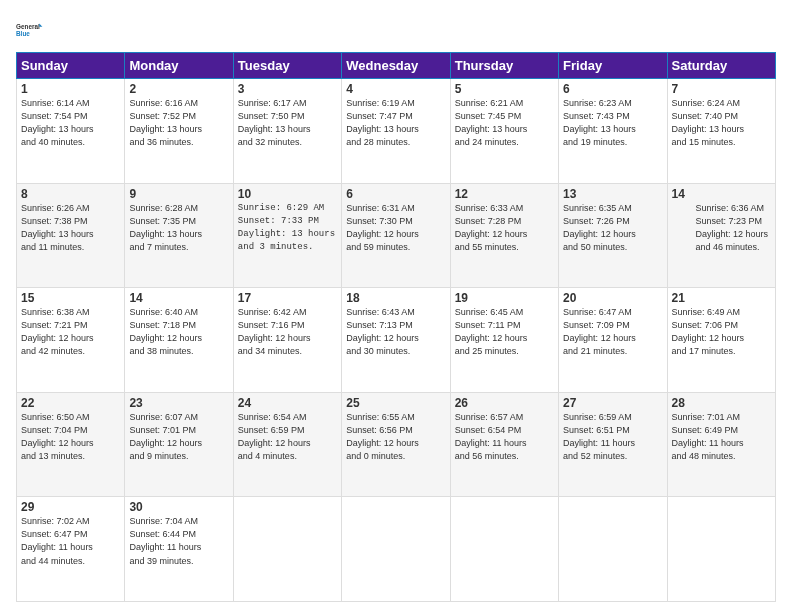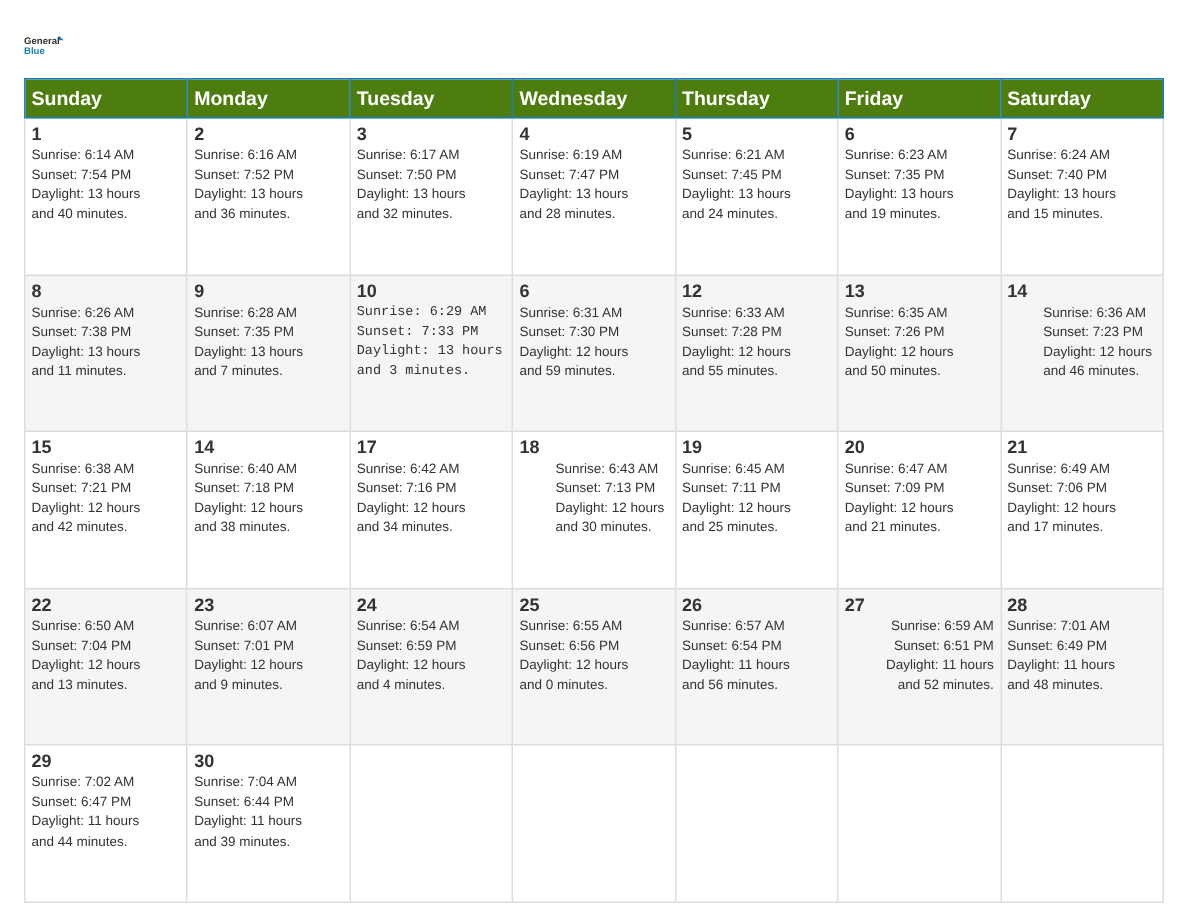--- a/index.html
+++ b/index.html
@@ -47,21 +47,21 @@
       font-weight: normal;
     }
     .calendar {
       flex: 1;
       border: 1px solid #ccc;
       border-collapse: collapse;
       width: 100%;
       table-layout: fixed;
     }
     .calendar th {
-      background-color: #4d7c0f;
+      background-color: #4c1d95;
       color: #fff;
       font-size: 13px;
       font-weight: bold;
       padding: 5px 4px;
       text-align: left;
       border: 1px solid #1a7fc1;
     }
     .calendar td {
       vertical-align: top;
       border: 1px solid #ddd;
@@ -152,21 +152,21 @@
           <td>
             <span class="day-num">5</span>
             <div class="day-info" style="white-space: pre-line;">Sunrise: 6:21 AM
 Sunset: 7:45 PM
 Daylight: 13 hours
 and 24 minutes.</div>
           </td>
           <td>
             <span class="day-num">6</span>
             <div class="day-info" style="white-space: pre-line;">Sunrise: 6:23 AM
-Sunset: 7:35 PM
+Sunset: 7:43 PM
 Daylight: 13 hours
 and 19 minutes.</div>
           </td>
           <td>
             <span class="day-num">7</span>
             <div class="day-info" style="white-space: pre-line;">Sunrise: 6:24 AM
 Sunset: 7:40 PM
 Daylight: 13 hours
 and 15 minutes.</div>
           </td>
@@ -239,21 +239,21 @@
           </td>
           <td>
             <span class="day-num">17</span>
             <div class="day-info" style="white-space: pre-line;">Sunrise: 6:42 AM
 Sunset: 7:16 PM
 Daylight: 12 hours
 and 34 minutes.</div>
           </td>
           <td>
             <span class="day-num">18</span>
-            <div class="day-info" style="white-space: pre-line; margin-left: 24px;">Sunrise: 6:43 AM
+            <div class="day-info" style="white-space: pre-line;">Sunrise: 6:43 AM
 Sunset: 7:13 PM
 Daylight: 12 hours
 and 30 minutes.</div>
           </td>
           <td>
             <span class="day-num">19</span>
             <div class="day-info" style="white-space: pre-line;">Sunrise: 6:45 AM
 Sunset: 7:11 PM
 Daylight: 12 hours
 and 25 minutes.</div>
@@ -304,21 +304,21 @@
           </td>
           <td>
             <span class="day-num">26</span>
             <div class="day-info" style="white-space: pre-line;">Sunrise: 6:57 AM
 Sunset: 6:54 PM
 Daylight: 11 hours
 and 56 minutes.</div>
           </td>
           <td>
             <span class="day-num">27</span>
-            <div class="day-info" style="white-space: pre-line; text-align: right;">Sunrise: 6:59 AM
+            <div class="day-info" style="white-space: pre-line;">Sunrise: 6:59 AM
 Sunset: 6:51 PM
 Daylight: 11 hours
 and 52 minutes.</div>
           </td>
           <td>
             <span class="day-num">28</span>
             <div class="day-info" style="white-space: pre-line;">Sunrise: 7:01 AM
 Sunset: 6:49 PM
 Daylight: 11 hours
 and 48 minutes.</div>

